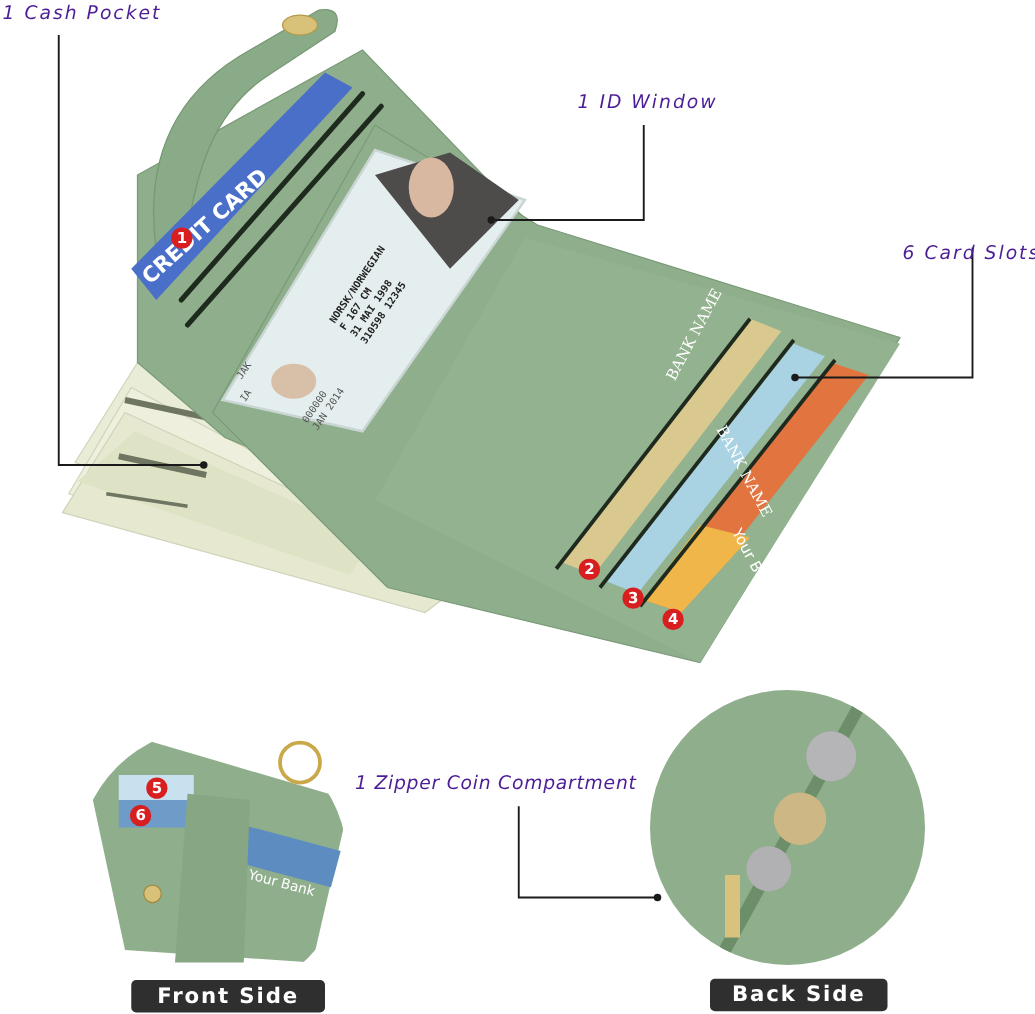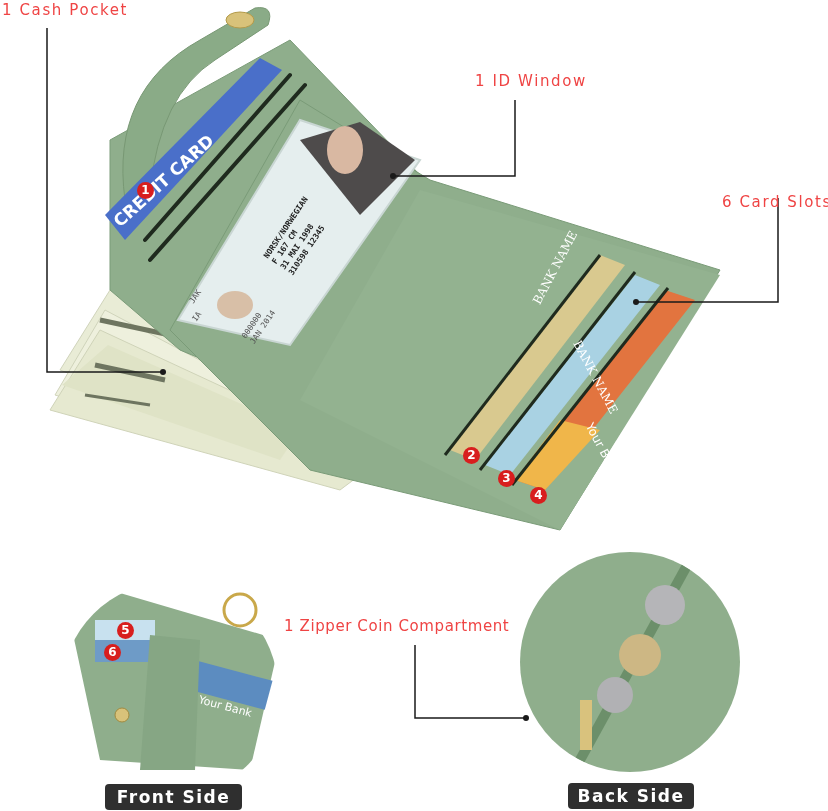--- a/index.html
+++ b/index.html
@@ -1,17 +1,17 @@
 <!DOCTYPE html>
 <html><head>
 <meta charset="utf-8">
 <style>
   html,body{margin:0;padding:0;background:#ffffff;}
   body{width:828px;height:811px;position:relative;overflow:hidden;font-family:"DejaVu Sans",sans-serif;}
-  .label{position:absolute;font-family:"DejaVu Sans",sans-serif;font-size:15px;letter-spacing:1.6px;color:#ef4444;white-space:nowrap;}
+  .label{position:absolute;font-family:"DejaVu Sans",sans-serif;font-size:15px;letter-spacing:1.6px;color:#4c1d95;white-space:nowrap;font-style:italic;}
   .badge-pill{position:absolute;background:#2f2f2f;border-radius:4px;color:#fff;font-family:"DejaVu Sans",sans-serif;font-weight:bold;font-size:17px;letter-spacing:1.5px;text-align:center;line-height:26px;height:26px;}
   svg text{font-family:"DejaVu Sans",sans-serif;}
   .scene{position:absolute;left:0;top:0;}
 </style>
 </head>
 <body>
 
 <svg class="scene" width="828" height="811" viewBox="0 0 828 811">
 
   <g>
@@ -111,18 +111,18 @@
   <div>310598 12345</div>
 </div>
 <div style="position:absolute;left:240px;top:335px;transform:rotate(-56deg);transform-origin:left top;font:8px 'DejaVu Sans Mono',monospace;color:#555;line-height:10px;white-space:nowrap;">
   <div>000000</div>
   <div>JAN 2014</div>
 </div>
 <div style="position:absolute;left:188px;top:292px;transform:rotate(-56deg);font:8px 'DejaVu Sans Mono',monospace;color:#555;white-space:nowrap;">JAK</div>
 <div style="position:absolute;left:192px;top:312px;transform:rotate(-56deg);font:8px 'DejaVu Sans Mono',monospace;color:#555;white-space:nowrap;">IA</div>
 
 <div class="label" style="left:2px;top:1px;">1 Cash Pocket</div>
-<div class="label" style="left:462px;top:72px;margin-left:13px;">1 ID Window</div>
+<div class="label" style="left:462px;top:72px;">1 ID Window</div>
 <div class="label" style="left:722px;top:193px;">6 Card Slots</div>
 <div class="label" style="left:284px;top:617px;letter-spacing:0.6px;text-align:right;">1 Zipper Coin Compartment</div>
 
-<div class="badge-pill" style="left:105px;top:784px;width:137px;">Front Side</div>
-<div class="badge-pill" style="left:568px;top:783px;width:126px;">Back Side</div>
+<div class="badge-pill" style="left:105px;top:784px;width:155px;">Front Side</div>
+<div class="badge-pill" style="left:568px;top:783px;width:142px;">Back Side</div>
 
 </body></html>

